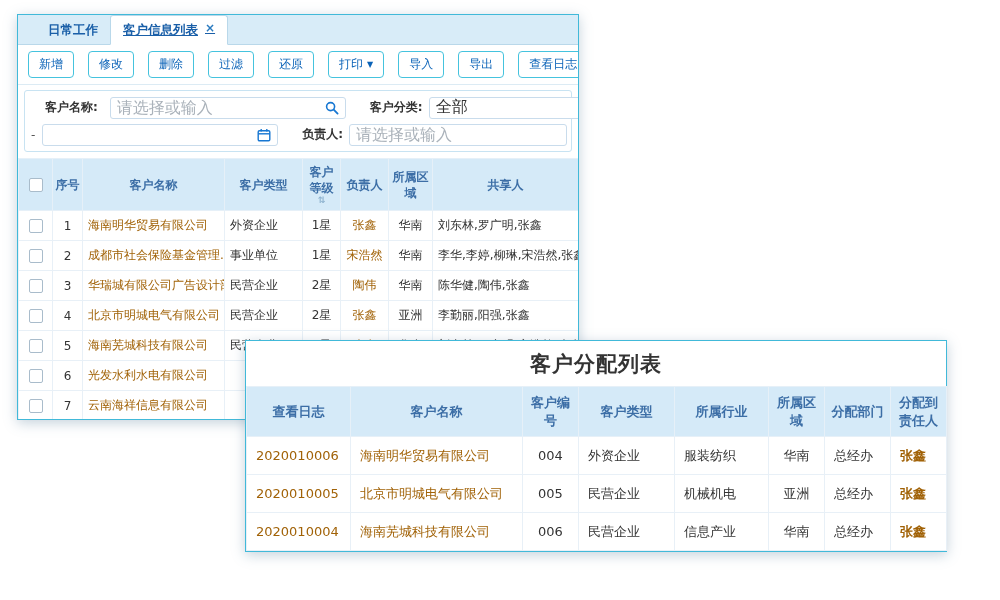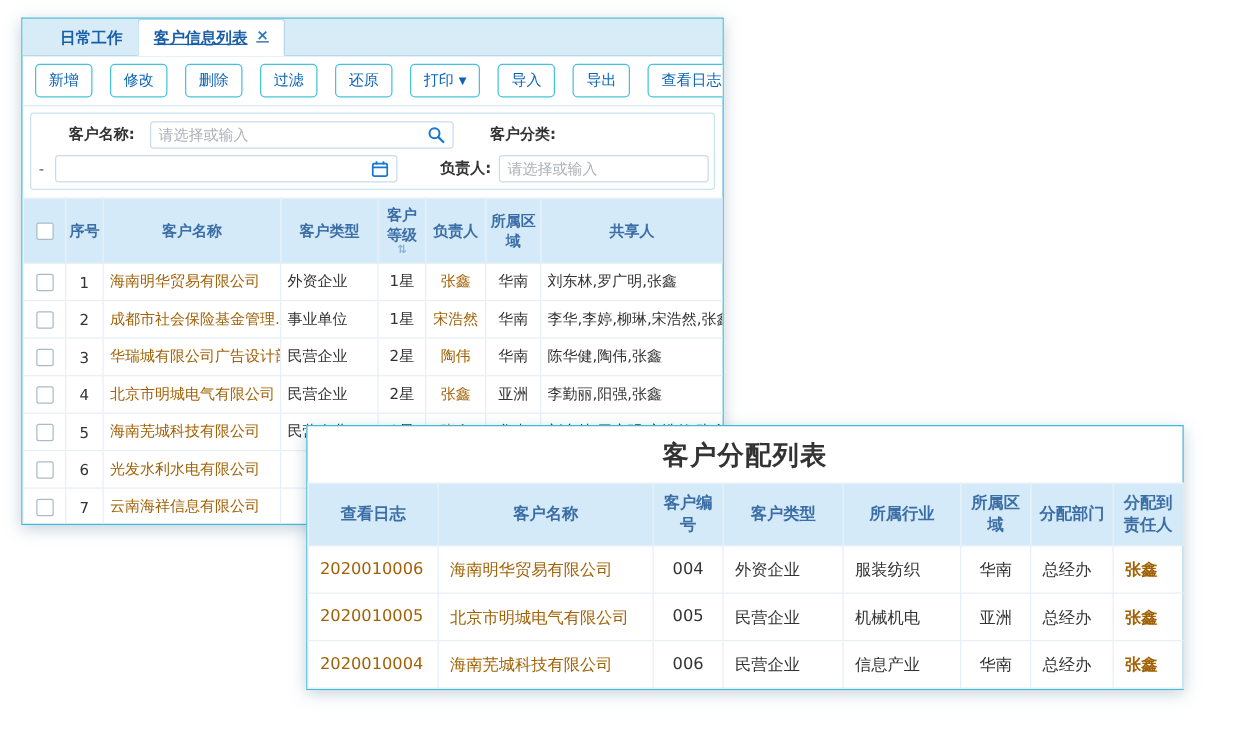--- a/index.html
+++ b/index.html
@@ -27,25 +27,25 @@
   .toolbar{display:flex;align-items:center;gap:14px;padding:6px 10px;border-bottom:1px solid #dcebf4;}
   .btn{display:inline-flex;align-items:center;gap:4px;background:#fff;border:1px solid #45c3de;
     border-radius:4px;color:#0b63b8;font-size:12px;padding:4px 10px;cursor:pointer;
     font-family:inherit;white-space:nowrap;}
   .btn .caret{font-size:8px;color:#0b63b8;}
 
   
   .filters{margin:5px 6px 6px;border:1px solid #c8e3f2;border-radius:3px;padding:3px 6px;}
   .frow{display:flex;align-items:center;height:27px;gap:6px;}
   .flabel{font-size:12px;font-weight:bold;color:#333;white-space:nowrap;}
-  .flabel.right{width:58px;text-align:right;}
+  .flabel.right{width:58px;text-align:center;}
   .dash{font-size:12px;color:#555;width:8px;}
   .inputbox{display:flex;align-items:center;border:1px solid #c9dcec;border-radius:3px;
     height:22px;background:#fff;box-sizing:border-box;padding-right:4px;}
-  .inputbox input{border:none;outline:none;background:transparent;flex:1;font-size:12px;
+  .inputbox input{border:none;outline:none;background:transparent;flex:1;font-size:16px;
     padding:0 6px;color:#333;font-family:inherit;min-width:0;}
   .inputbox input::placeholder{color:#aab2ba;}
   .w-name{width:243px;margin-left:6px;}
   .w-date{width:311px;}
   .grow{flex:1;margin-right:-2px;}
   .icon-btn{display:flex;align-items:center;justify-content:center;width:18px;height:18px;cursor:pointer;}
 
   
   table{border-collapse:collapse;table-layout:fixed;}
   th{background:#d5eaf8;color:#3c6ea6;font-weight:bold;text-align:center;
@@ -111,31 +111,34 @@
       <button class="btn">
         <span>导出</span>
       </button>
       <button class="btn">
         <span>查看日志</span>
       </button>
     </div>
 
   <div class="filters">
     <div class="frow">
-      <span class="flabel" style="margin-left:24px">客户名称:</span>
+      <span class="flabel" style="margin-left:14px">客户名称:</span>
       <div class="inputbox w-name">
         <input placeholder="请选择或输入" style="">
         <span class="icon-btn">
           <svg width="14" height="14" viewBox="0 0 14 14">
             <circle cx="5.6" cy="5.6" r="4" fill="none" stroke="#1777d2" stroke-width="1.6"></circle>
             <line x1="8.7" y1="8.7" x2="12.6" y2="12.6" stroke="#1777d2" stroke-width="1.8" stroke-linecap="round"></line>
           </svg>
         </span>
       </div>
       <span class="flabel right" style="margin-left:18px">客户分类:</span>
+      <div class="inputbox grow">
+        <input value="全部" style="">
+      </div>
     </div>
     <div class="frow">
       <span class="dash">-</span>
       <div class="inputbox w-date">
         <input style="">
         <span class="icon-btn">
           <svg width="14" height="14" viewBox="0 0 14 14">
             <rect x="1.2" y="2.8" width="11.6" height="10" rx="1.2" fill="none" stroke="#1777d2" stroke-width="1.4"></rect>
             <line x1="1.2" y1="5.8" x2="12.8" y2="5.8" stroke="#1777d2" stroke-width="1.4"></line>
             <line x1="4.2" y1="1" x2="4.2" y2="3.6" stroke="#1777d2" stroke-width="1.4"></line>

